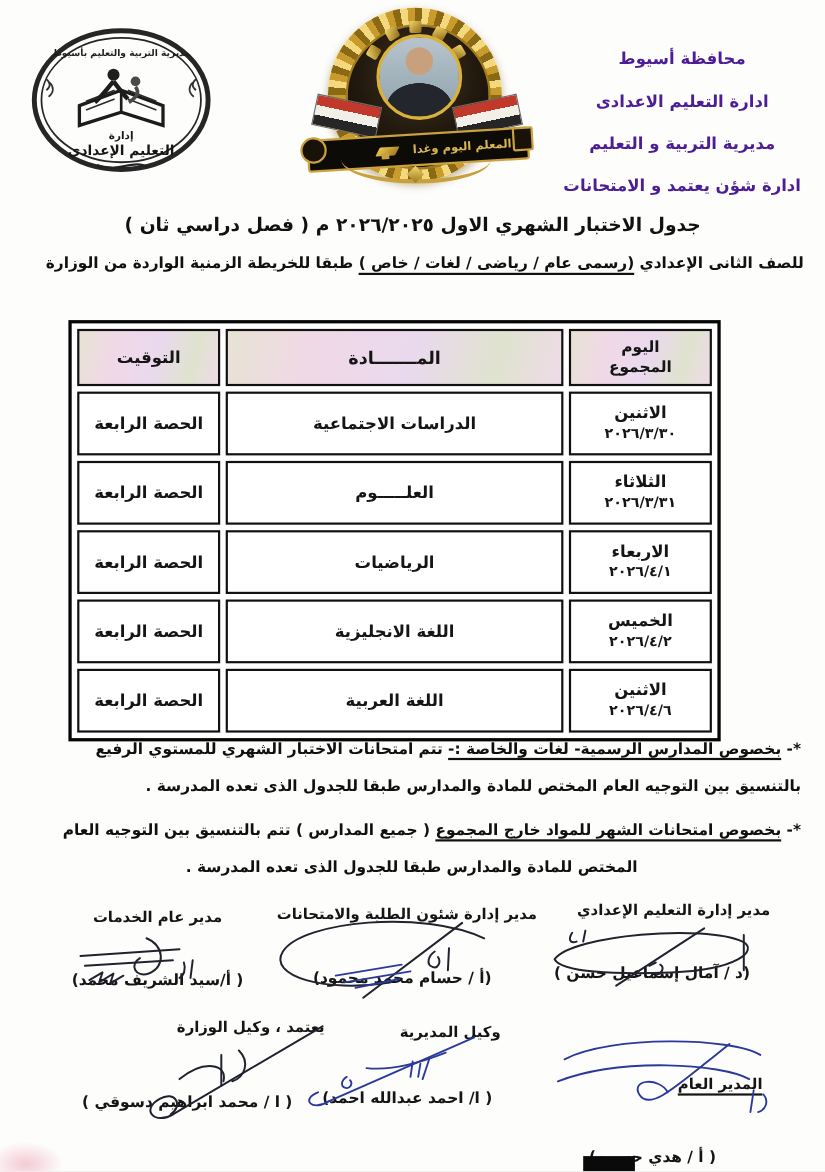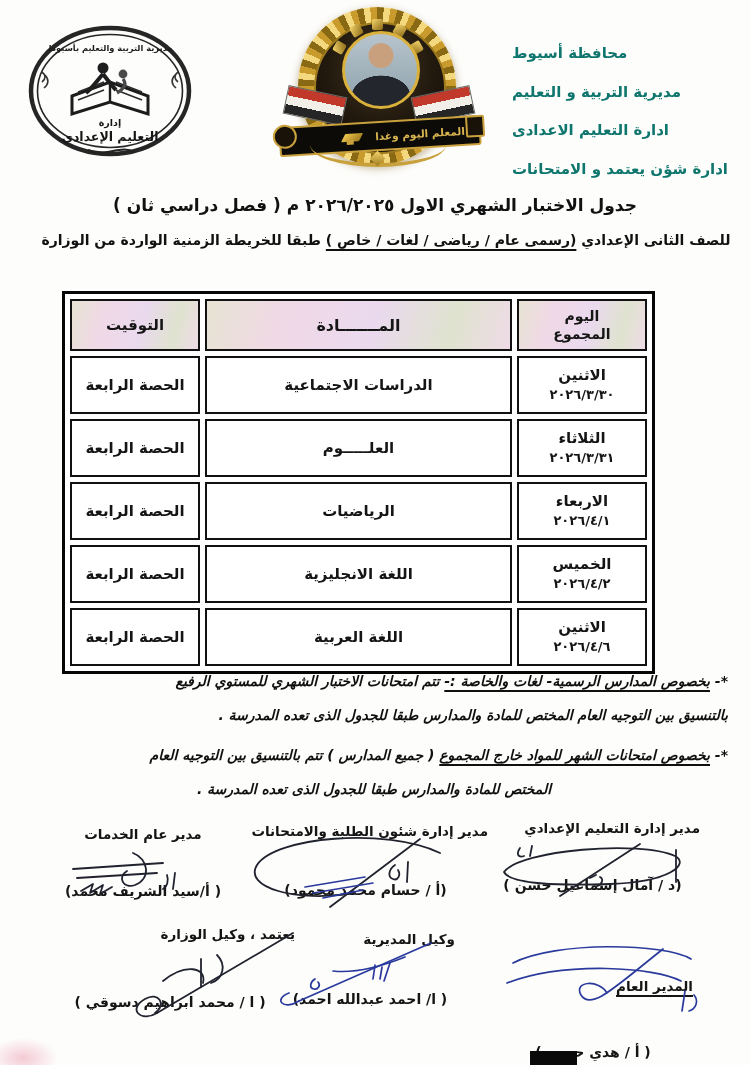--- a/index.html
+++ b/index.html
@@ -2,22 +2,22 @@
 <html lang="ar" dir="rtl"><head>
 <meta charset="utf-8">
 <style>
   html,body{margin:0;padding:0;background:#e8e8e8;}
   .page{
     position:relative;width:750px;height:1065px;margin:0 auto;
     background:#fdfdfc;overflow:hidden;direction:rtl;
     font-family:"DejaVu Sans",sans-serif;color:#151515;
   }
   
-  .org-header{position:absolute;top:34px;right:22px;text-align:left;
-    font-size:15px;font-weight:bold;line-height:38.5px;color:#0f766e;}
+  .org-header{position:absolute;top:34px;right:22px;text-align:center;
+    font-size:15px;font-weight:bold;line-height:38.5px;color:#4c1d95;}
   
   .seal{position:absolute;top:20px;left:26px;}
   
   .medal{position:absolute;top:5px;left:282px;width:192px;height:172px;}
   .wreath{position:absolute;left:16px;top:2px;width:158px;height:158px;border-radius:50%;
     background:repeating-conic-gradient(#8a6914 0deg 5deg,#f3d87e 5deg 10deg,#c99b2c 10deg 15deg);
     box-shadow:0 3px 8px rgba(120,90,20,.45);}
   .medal-dark{position:absolute;left:32px;top:17px;width:128px;height:128px;border-radius:50%;
     background:radial-gradient(circle at 50% 35%,#403420 0%,#20170d 55%,#0e0a06 100%);
     border:2px solid #9c7a1d;}
@@ -66,21 +66,21 @@
   .col-day{width:118px;}.col-subj{width:295px;}.col-time{width:118px;}
   th.h-day{font-size:14px;line-height:1.3;}
   th.h-subj{font-size:16px;}
   th.h-time{font-size:15px;}
   .day-name{font-size:15px;font-weight:bold;line-height:1.3;}
   .day-date{font-size:13px;font-weight:bold;letter-spacing:2px;line-height:1.4;}
   td.time-cell{font-size:14px;}
   
   .notes{position:absolute;top:664px;right:22px;width:708px;
     font-size:14px;font-weight:bold;color:#101010;line-height:34px;}
-  .note-line{text-align:right;white-space:nowrap;font-style:italic;}
+  .note-line{text-align:right;white-space:nowrap;}
   .note-line.center{text-align:center;}
   .note2{margin-top:6px;}
   
   .sig{position:absolute;}
   .sig-title{font-size:13.5px;font-weight:bold;white-space:nowrap;}
   .sig-name{font-size:14px;font-weight:bold;white-space:nowrap;}
   .ta-r{text-align:right;}.ta-c{text-align:center;}
   .ink{position:absolute;pointer-events:none;}
   .ink path{fill:none;stroke-linecap:round;stroke-linejoin:round;}
   .ink .black{stroke:#20222e;stroke-width:1.8;}
@@ -90,22 +90,22 @@
   .pink-smudge{position:absolute;left:-12px;top:1038px;width:70px;height:40px;border-radius:50%;
     background:radial-gradient(closest-side,rgba(236,160,180,.55),rgba(236,160,180,0));}
 </style>
 </head>
 <body>
 
 <div class="page">
 
   <div class="org-header">
     <div>محافظة أسيوط</div>
+    <div>ادارة التعليم الاعدادى</div>
     <div>مديرية التربية و التعليم</div>
-    <div>ادارة التعليم الاعدادى</div>
     <div>ادارة شؤن يعتمد و الامتحانات</div>
   </div>
 
   <svg class="seal" width="168" height="146" viewBox="0 0 168 146">
     <ellipse cx="84" cy="71" rx="79" ry="63" fill="none" stroke="#262626" stroke-width="4.5"></ellipse>
     <ellipse cx="84" cy="71" rx="72.5" ry="56.5" fill="none" stroke="#262626" stroke-width="1.6"></ellipse>
     <text x="84" y="31" text-anchor="middle" font-size="8.3" font-weight="bold" fill="#1d1d1d">مديرية التربية والتعليم بأسيوط</text>
 
     <path d="M46 76 L84 62 L122 76 L122 94 L84 82 L46 94 Z" fill="none" stroke="#1c1c1c" stroke-width="3"></path>
     <path d="M84 62 L84 82" stroke="#1c1c1c" stroke-width="2.4"></path>

